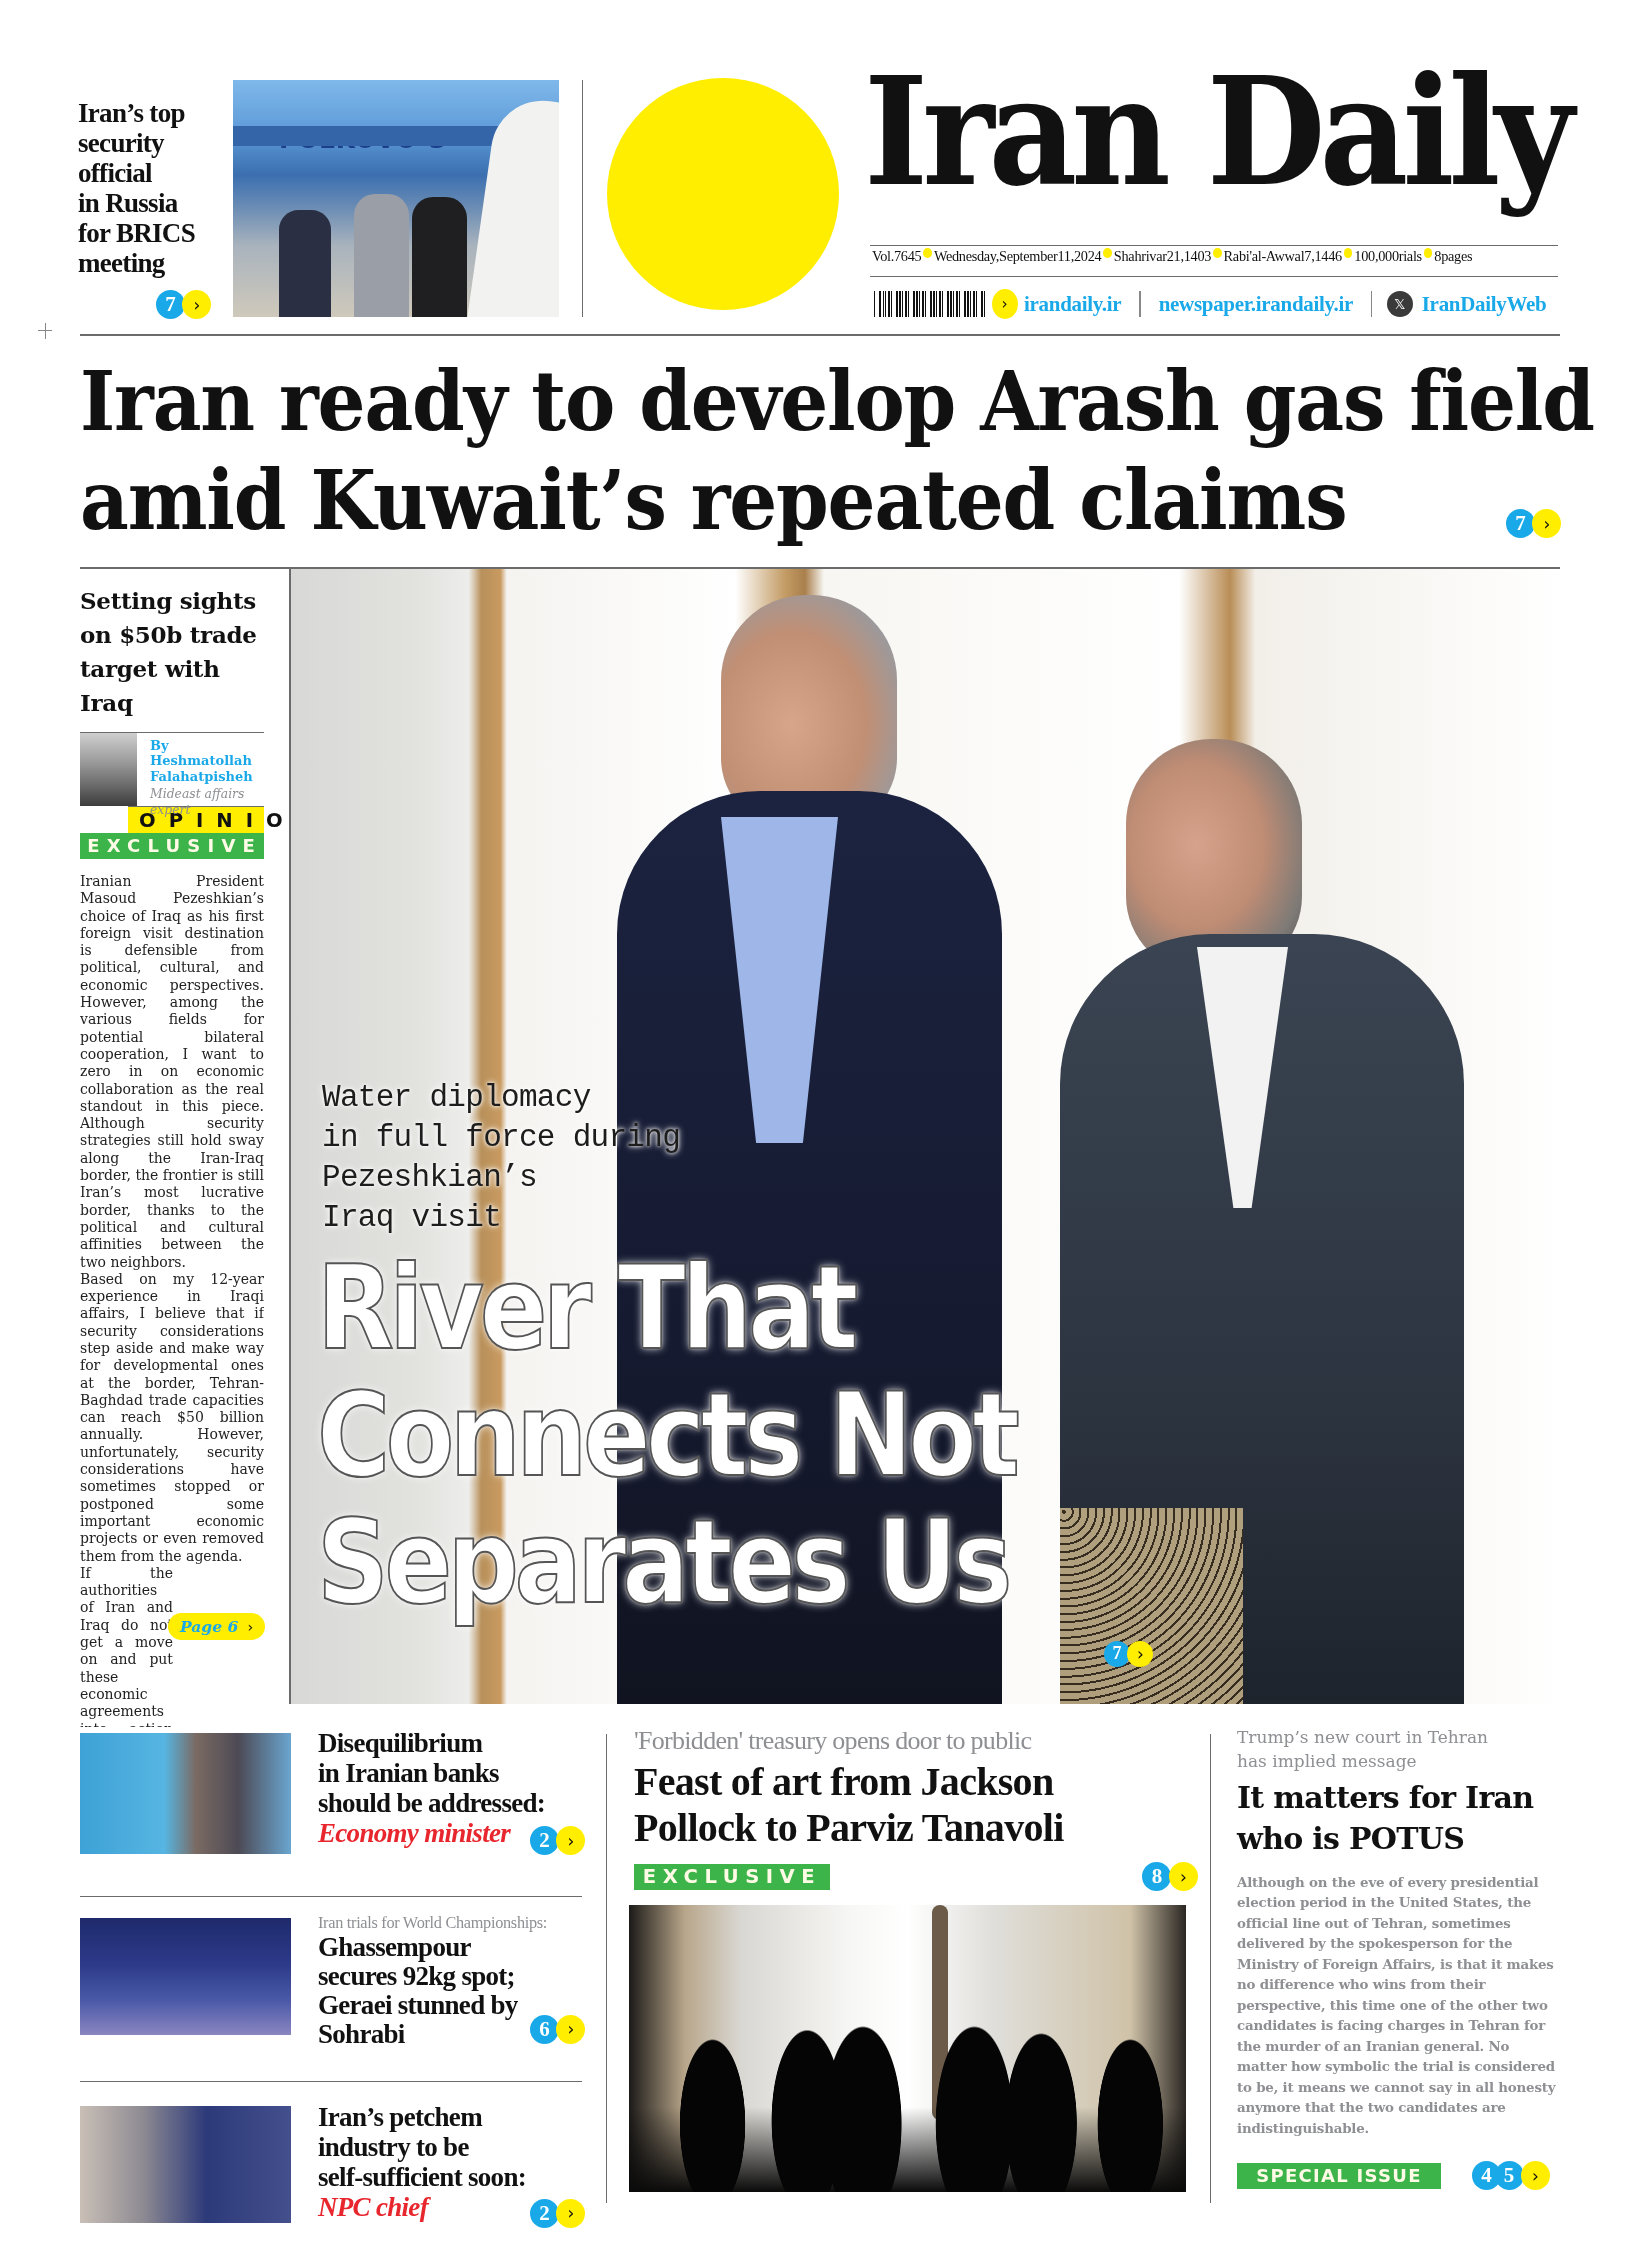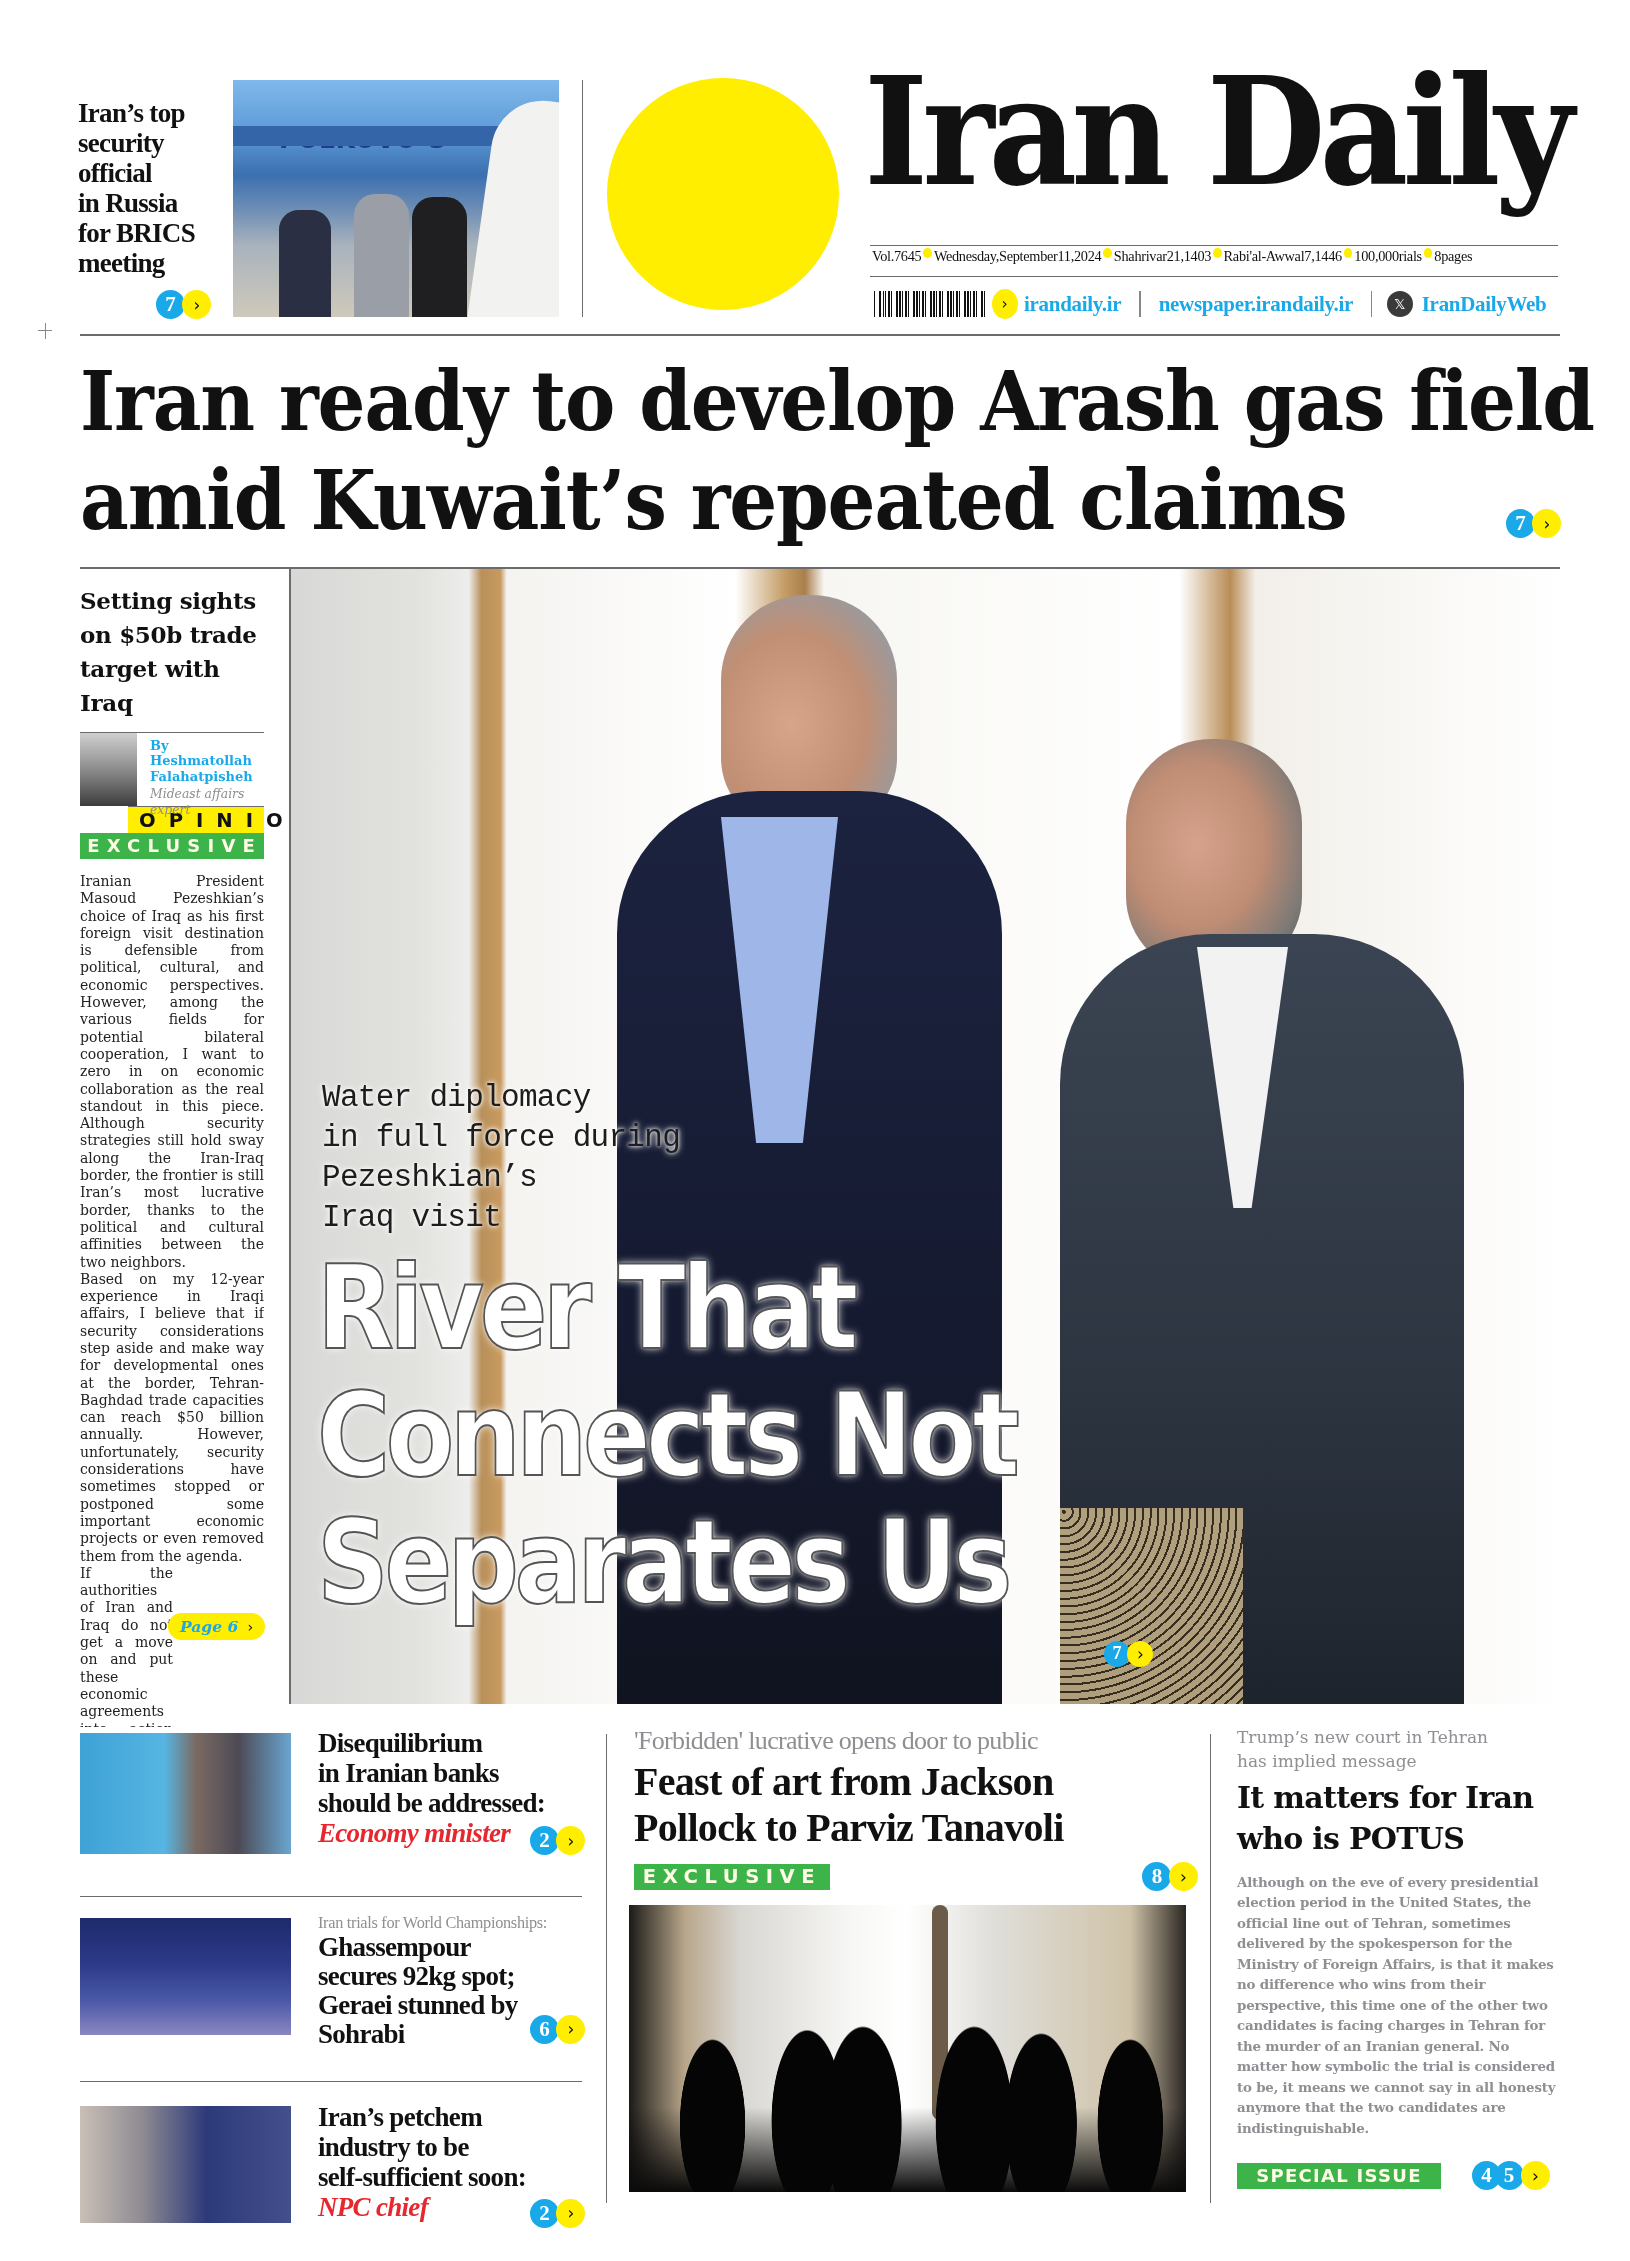--- a/index.html
+++ b/index.html
@@ -202,21 +202,21 @@
       <span class="num">2</span>
       <span class="arr">›</span>
     </div>
   </div>
 </div>
 
 <div class="rule" style="left:606px;top:1734px;width:1.3px;height:469px;"></div>
 <div class="rule" style="left:1210px;top:1734px;width:1.3px;height:469px;"></div>
 
 <div class="abs" style="left:634px;top:1725px;width:554px;">
-  <div style="font-family:'Liberation Serif',serif;font-size:26px;line-height:31px;color:#8e8f93;letter-spacing:-0.7px;white-space:nowrap;">'Forbidden' lucrative opens door to public</div>
+  <div style="font-family:'Liberation Serif',serif;font-size:26px;line-height:31px;color:#8e8f93;letter-spacing:-0.7px;white-space:nowrap;">'Forbidden' treasury opens door to public</div>
   <div style="font-family:'Liberation Serif',serif;font-weight:bold;font-size:40px;line-height:46px;letter-spacing:-0.7px;margin-top:2.6px;white-space:nowrap;">
     <div>Feast of art from Jackson</div>
     <div>Pollock to Parviz Tanavoli</div>
   </div>
   <div style="position:relative;height:33px;margin-top:13px;">
     <div style="position:absolute;left:0;top:0;width:196px;height:26px;line-height:26px;background:#3cb44a;color:#fffbe6;font-family:'DejaVu Sans',sans-serif;font-weight:bold;font-size:19.6px;letter-spacing:6.5px;text-align:center;">EXCLUSIVE</div>
     <div class="badge" style="position:absolute;right:-9.8px;top:-1.3px;">
       <span class="num">8</span>
       <span class="arr">›</span>
     </div>

